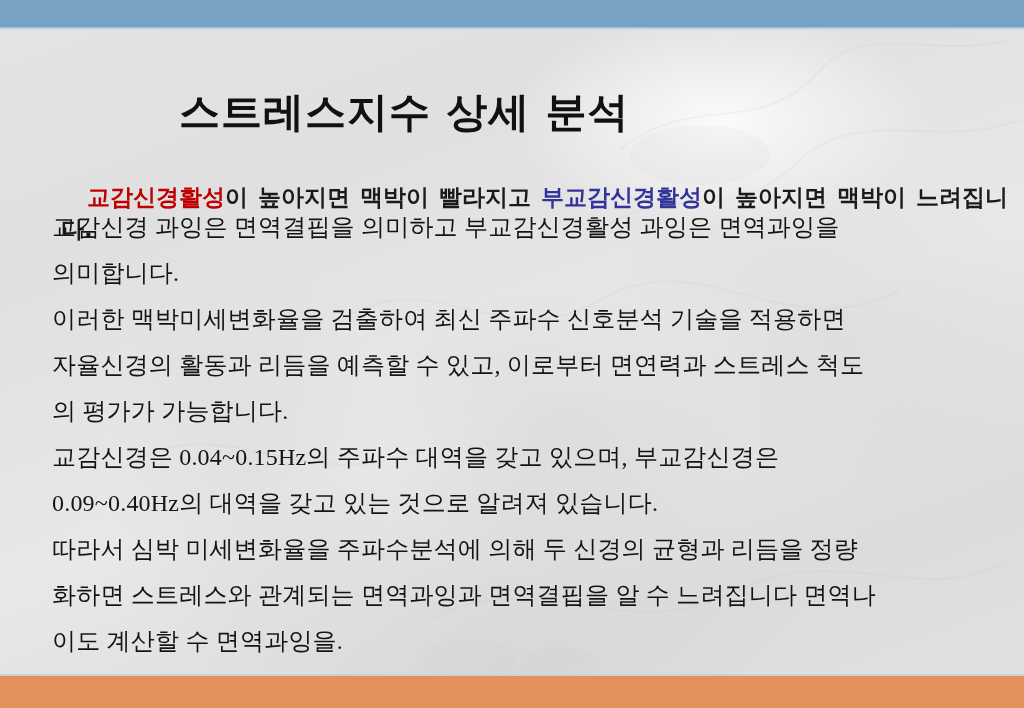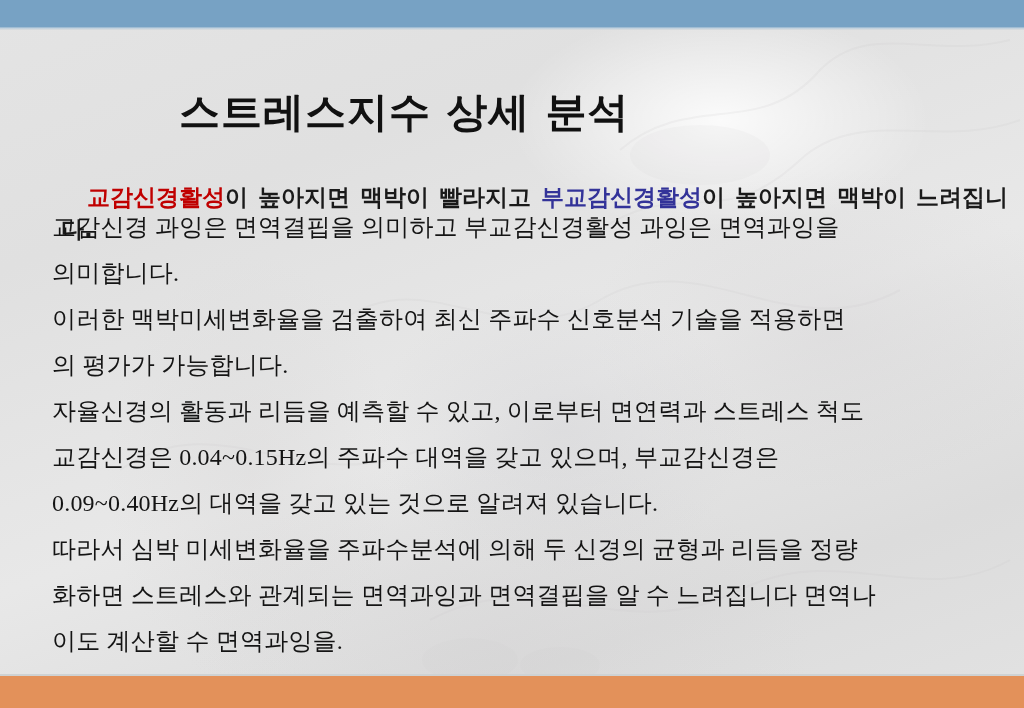--- a/index.html
+++ b/index.html
@@ -148,22 +148,22 @@
   <h1 class="slide-title">스트레스지수 상세 분석</h1>
 
   <p class="lead-para">
     <span class="sym">교감신경활성</span><span>이 높아지면  맥박이 빨라지고 </span><span class="para">부교감신경활성</span><span>이 높아지면  맥박이 느려집니다.</span>
   </p>
 
   <div class="body-block">
     <div class="body-line">교감신경 과잉은 면역결핍을 의미하고 부교감신경활성 과잉은 면역과잉을</div>
     <div class="body-line">의미합니다.</div>
     <div class="body-line">이러한 맥박미세변화율을 검출하여 최신 주파수 신호분석 기술을 적용하면</div>
+    <div class="body-line">자율신경의 활동과 리듬을 예측할 수 있고, 이로부터 면연력과 스트레스 척도</div>
     <div class="body-line">의 평가가 가능합니다.</div>
-    <div class="body-line">자율신경의 활동과 리듬을 예측할 수 있고, 이로부터 면연력과 스트레스 척도</div>
     <div class="body-line">교감신경은 0.04~0.15Hz의 주파수 대역을 갖고 있으며, 부교감신경은</div>
     <div class="body-line">0.09~0.40Hz의 대역을 갖고 있는 것으로 알려져 있습니다.</div>
     <div class="body-line">따라서 심박 미세변화율을 주파수분석에 의해 두 신경의 균형과 리듬을 정량</div>
     <div class="body-line">화하면 스트레스와 관계되는 면역과잉과 면역결핍을 알 수 느려집니다 면역나</div>
     <div class="body-line">이도 계산할 수 면역과잉을.</div>
   </div>
 
   <div class="bottom-bar-edge"></div>
   <div class="bottom-bar"></div>
 

